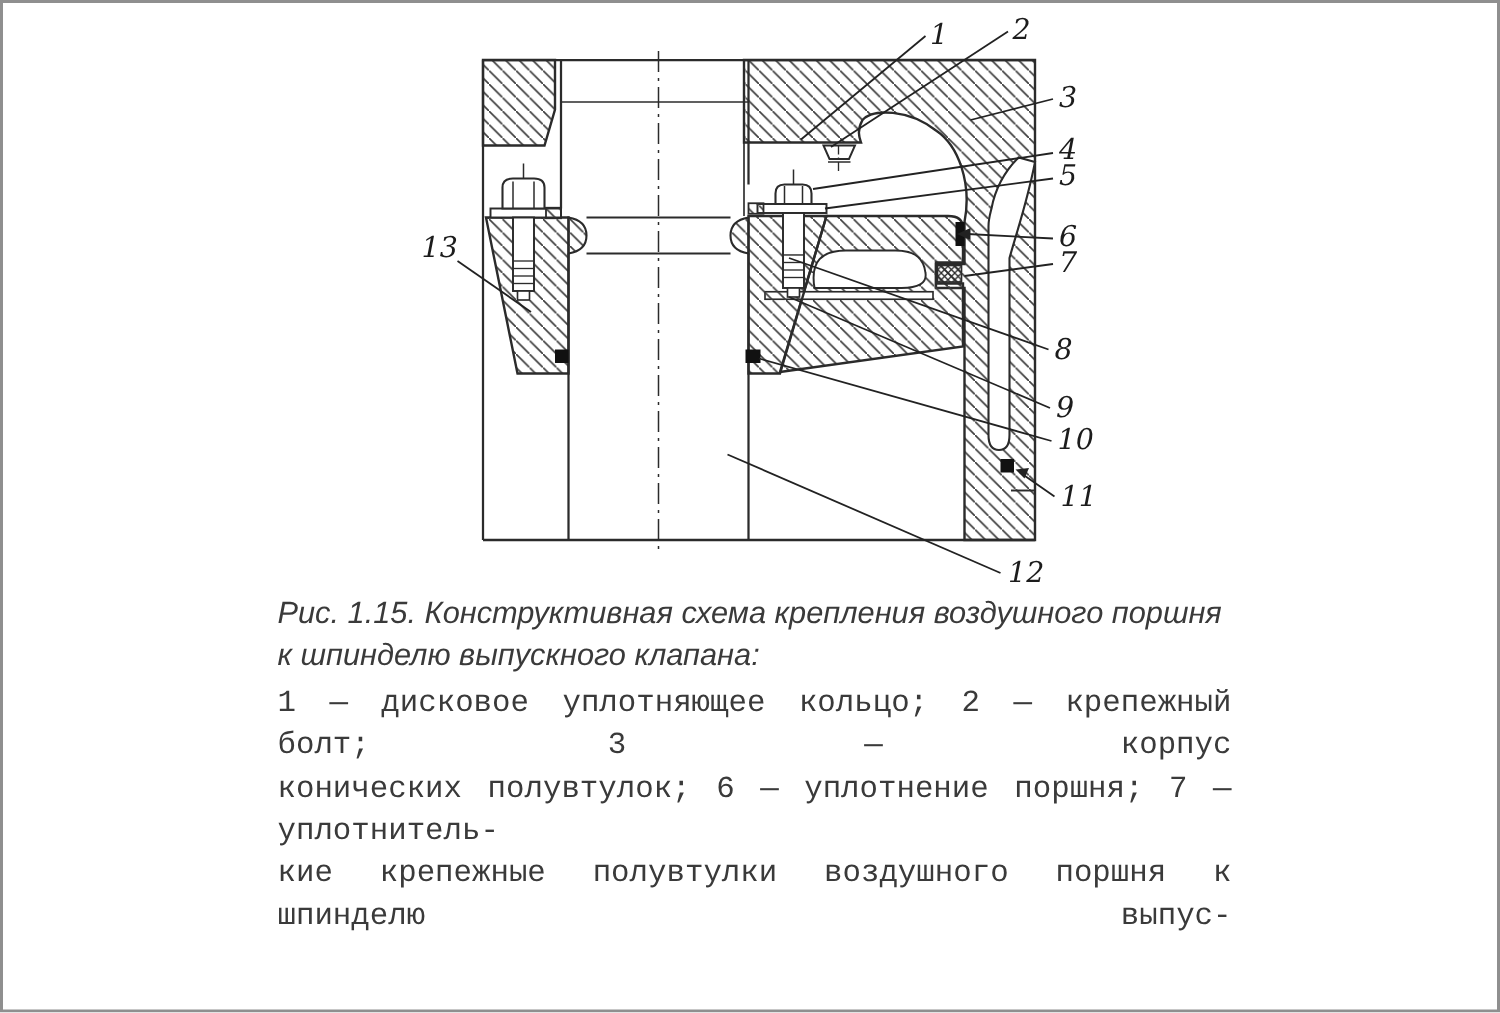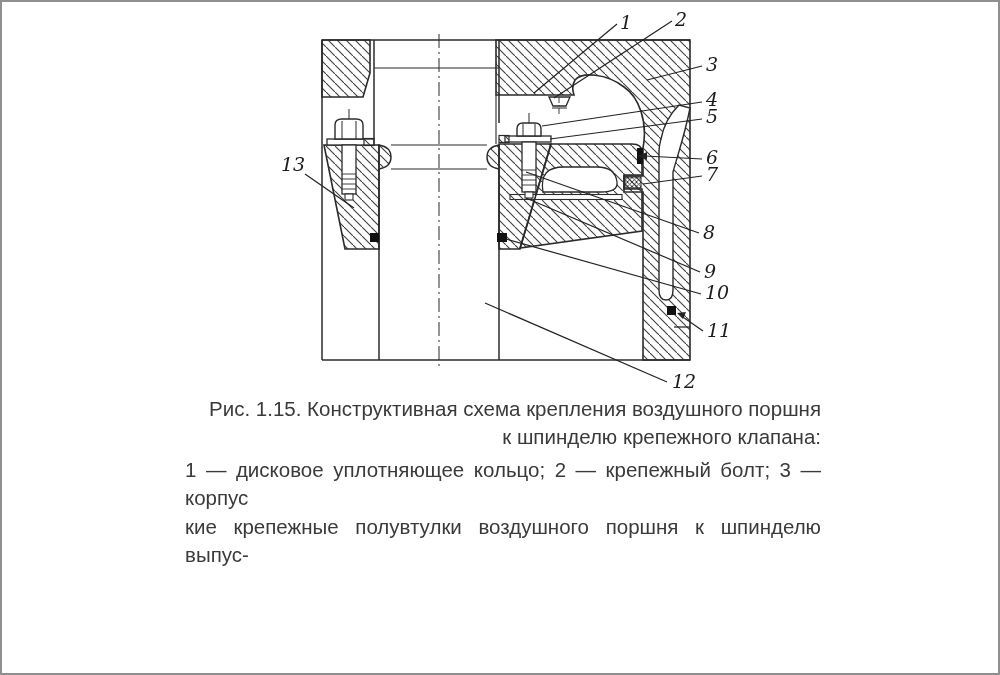--- a/index.html
+++ b/index.html
@@ -18,27 +18,28 @@
     font-style:italic;
     font-size:19px;
     fill:#1c1c1c;
   }
   .caption{
     position:absolute;
     left:183px;top:393px;width:636px;
     color:#3a3a3a;
     font-size:20.5px;
   }
-  .cap-title{ text-align:right; line-height:27.6px; }
+  .cap-title{ text-align:left; line-height:27.6px;font-style:italic; }
   .legend{ margin-top:6px; }
   .legend-line{
     line-height:28.3px;
     text-align:justify;
     text-align-last:justify;
     white-space:normal;
+    font-family:Liberation Mono, monospace;
   }
 </style>
 </head>
 <body>
 
 <div class="page">
 
   <div class="diagram-wrap">
   <svg width="1000" height="392" viewBox="0 0 1000 392" stroke-linecap="butt" stroke-linejoin="miter">
     <defs>
@@ -171,21 +172,22 @@
       <text class="callout" x="703" y="297">10</text>
       <text class="callout" x="705" y="335">11</text>
       <text class="callout" x="670" y="386">12</text>
       <text class="callout" x="279" y="169">13</text>
     </g>
   </svg>
   </div>
 
   <div class="caption">
     <div class="cap-title">Рис. 1.15. Конструктивная схема крепления воздушного поршня</div>
-    <div class="cap-title">к шпинделю крепежного клапана:</div>
+    <div class="cap-title">к шпинделю выпускного клапана:</div>
     <div class="legend">
       <div class="legend-line">1 — дисковое уплотняющее кольцо; 2 — крепежный болт; 3 — корпус</div>
+      <div class="legend-line">конических полувтулок; 6 — уплотнение поршня; 7 — уплотнитель-</div>
       <div class="legend-line">кие крепежные полувтулки воздушного поршня к шпинделю выпус-</div>
 
     </div>
   </div>
 
 </div>
 
 </body></html>

